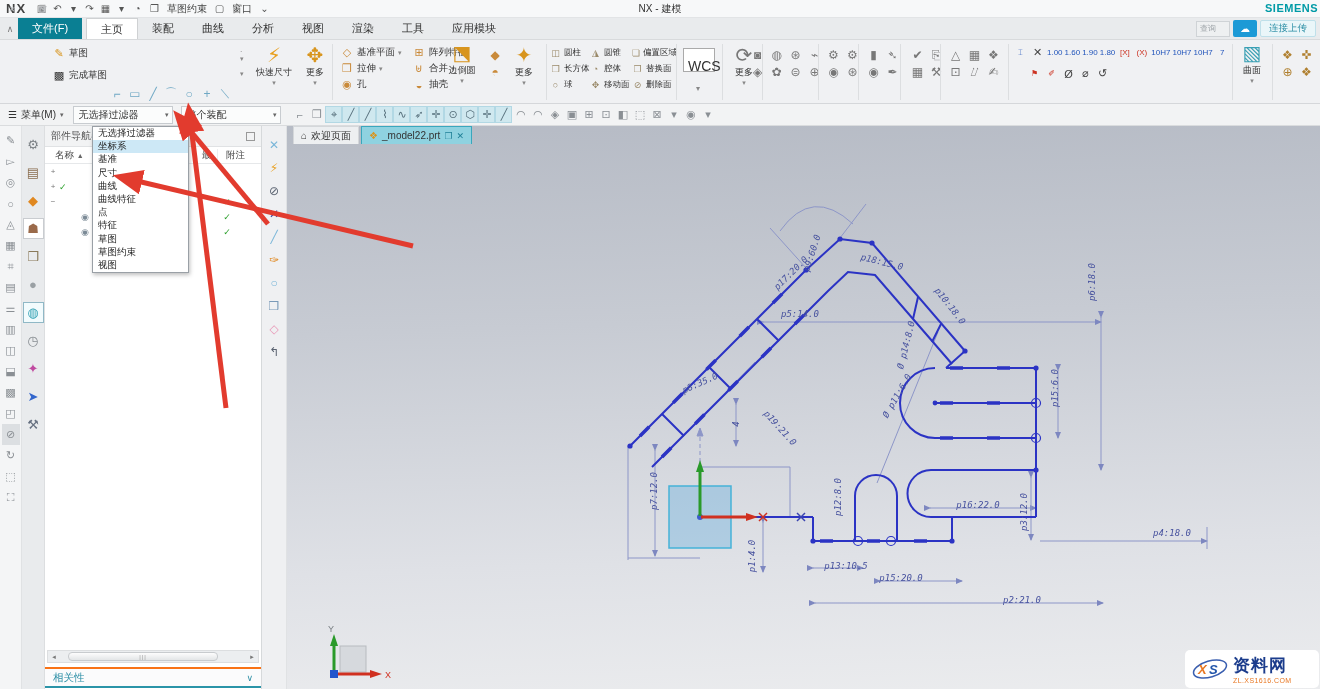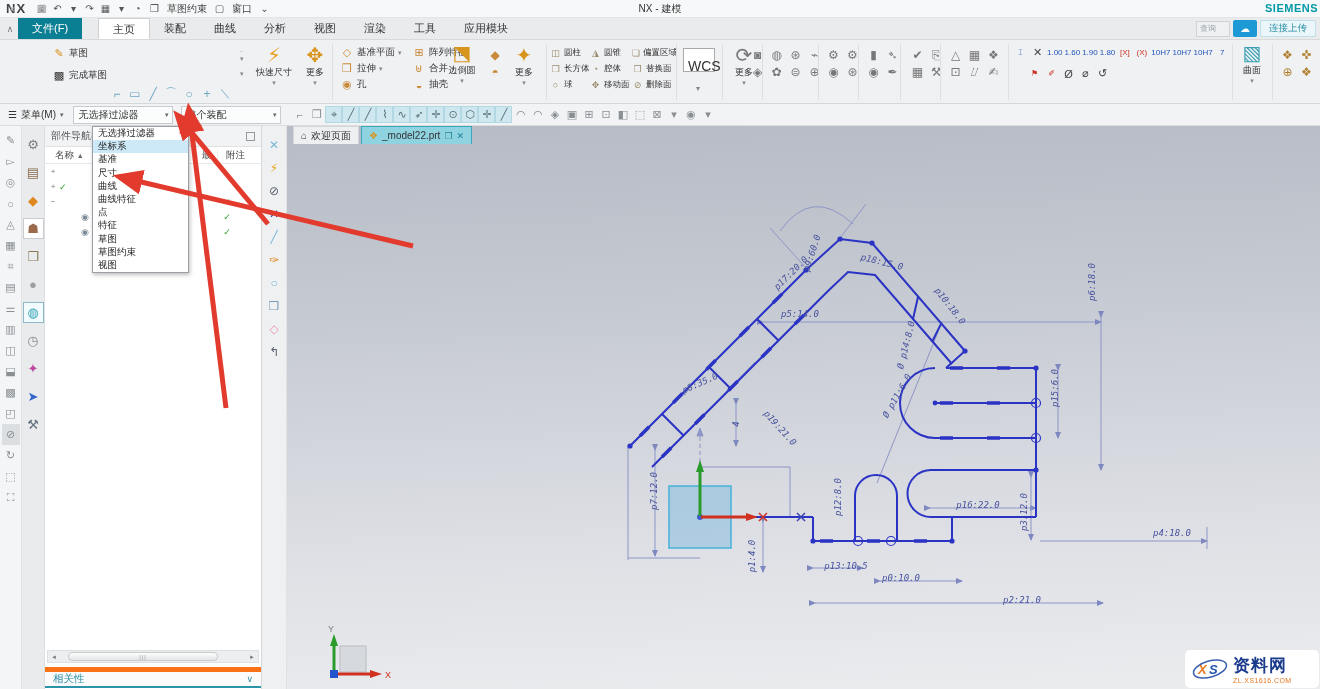--- a/index.html
+++ b/index.html
@@ -18,21 +18,21 @@
   #titlebar .qi.lbl { width:auto; padding:0 3px; font-size:10px; color:#444; }
   #nx-logo { font-weight:bold; font-size:13px; color:#444; letter-spacing:1px; padding:0 6px 0 2px; }
   #win-title { position:absolute; left:0; right:0; text-align:center; font-size:10px; color:#333; pointer-events:none; }
   #brand { position:absolute; right:2px; top:2px; color:#009aa6; font-weight:bold; font-size:11px; letter-spacing:.5px; }
 
   
   #tabrow { left:0; top:18px; width:1320px; height:22px; background:#e9ebed; border-bottom:1px solid #d8dadc;
     display:flex; align-items:flex-end; padding-left:2px; }
   #tabrow .collapse { width:16px; height:20px; display:flex; align-items:center; justify-content:center; color:#777; font-size:9px; }
   .rtab { padding:3px 14px; font-size:11px; color:#333; height:21px; }
-  .rtab.file { background:#0a7f93; color:#fff; margin-right:16px; }
+  .rtab.file { background:#0a7f93; color:#fff; margin-right:4px; }
   .rtab.active { background:#ffffff; border:1px solid #cfd1d3; border-bottom:none; }
   #topright { position:absolute; right:4px; top:20px; display:flex; align-items:center; gap:3px; }
   #topright .searchbox { width:34px; height:16px; background:#eef0f1; border:1px solid #cfd3d6; font-size:8px;
     color:#9aa0a5; display:flex; align-items:center; padding:0 3px; }
   #topright .cloudbtn { width:24px; height:17px; background:#1d9ad6; border-radius:2px; color:#fff;
     display:flex; align-items:center; justify-content:center; font-size:10px; }
   #topright .upbtn { height:17px; background:#eaf6f9; border:1px solid #bfe0ea; border-radius:2px;
     color:#2b8ea5; font-size:9.5px; display:flex; align-items:center; padding:0 8px; }
 
   
@@ -97,21 +97,21 @@
   .nrow .c2 { position:absolute; left:172px; width:20px; text-align:center; color:#2ca02c; font-size:9px; }
   .r-view .nicon { color:#5588bb; } .r-cam .nicon { color:#888; }
   .r-hist .nicon { color:#c9a45a; } .r-csys .nicon { color:#cc5544; } .r-sk .nicon { color:#3aa0b4; }
   #nav-scroll { position:absolute; left:2px; top:524px; width:212px; height:13px; background:#eceef0;
     border:1px solid #dcdee0; display:flex; align-items:center; }
   #nav-scroll .arr { width:12px; text-align:center; font-size:7px; color:#777; }
   #nav-scroll .thumb { flex:0 0 150px; height:9px; margin-left:8px; background:linear-gradient(#fdfdfd,#e3e5e7);
     border:1px solid #c8cbce; border-radius:4px; display:flex; align-items:center; justify-content:center;
     font-size:6px; color:#999; letter-spacing:1px; }
   #dep-bar { position:absolute; left:0; top:541px; width:216px; height:21px; background:#fbfbfc;
-    border-top:5px solid #f97316; border-bottom:2px solid #2b94a8; display:flex; align-items:center;
+    border-top:2px solid #f97316; border-bottom:2px solid #2b94a8; display:flex; align-items:center;
     justify-content:space-between; padding:0 8px; color:#2b8ea5; font-size:10.5px; }
 
   
   #dropdown { left:92px; top:126px; width:97px; background:#ffffff; border:1px solid #9aa0a6;
     box-shadow:1px 2px 4px rgba(0,0,0,.25); z-index:30; }
   .ditem { height:13.2px; display:flex; align-items:center; padding-left:5px; font-size:9.5px; color:#222; }
   .ditem.active { background:#cde8f6; }
 
   
   #ministrip { left:262px; top:126px; width:25px; height:563px; background:#eff0f2; border-right:1px solid #e0e2e4;
@@ -732,21 +732,21 @@
       <span class="dim" style="left: 906px; top: 345px; transform: translate(-50%, -50%) rotate(-76deg);">Ø p14:8.0</span>
       <span class="dim" style="left: 1092px; top: 282px; transform: translate(-50%, -50%) rotate(-90deg);">p6:18.0</span>
       <span class="dim" style="left: 700px; top: 383px; transform: translate(-50%, -50%) rotate(-24deg);">p8:35.0</span>
       <span class="dim" style="left: 780px; top: 428px; transform: translate(-50%, -50%) rotate(48deg);">p19:21.0</span>
       <span class="dim" style="left: 736px; top: 424px; transform: translate(-50%, -50%) rotate(-90deg);">4</span>
       <span class="dim" style="left: 897px; top: 396px; transform: translate(-50%, -50%) rotate(-60deg);">Ø p11:6.0</span>
       <span class="dim" style="left: 838px; top: 497px; transform: translate(-50%, -50%) rotate(-90deg);">p12:8.0</span>
       <span class="dim" style="left: 654px; top: 491px; transform: translate(-50%, -50%) rotate(-90deg);">p7:12.0</span>
       <span class="dim" style="left: 752px; top: 556px; transform: translate(-50%, -50%) rotate(-90deg);">p1:4.0</span>
       <span class="dim" style="left: 846px; top: 566px; transform: translate(-50%, -50%) rotate(0deg);">p13:10.5</span>
-      <span class="dim" style="left: 901px; top: 578px; transform: translate(-50%, -50%) rotate(0deg);">p0:10.0</span>
+      <span class="dim" style="left: 901px; top: 578px; transform: translate(-50%, -50%) rotate(0deg);">p15:20.0</span>
       <span class="dim" style="left: 1022px; top: 600px; transform: translate(-50%, -50%) rotate(0deg);">p2:21.0</span>
       <span class="dim" style="left: 978px; top: 505px; transform: translate(-50%, -50%) rotate(0deg);">p16:22.0</span>
       <span class="dim" style="left: 1024px; top: 512px; transform: translate(-50%, -50%) rotate(-90deg);">p3:12.0</span>
       <span class="dim" style="left: 1172px; top: 533px; transform: translate(-50%, -50%) rotate(0deg);">p4:18.0</span>
       <span class="dim" style="left: 1055px; top: 388px; transform: translate(-50%, -50%) rotate(-90deg);">p15:6.0</span>
     </div>
 
   <div id="dropdown" class="abs">
 
   <div class="ditem">无选择过滤器</div>

